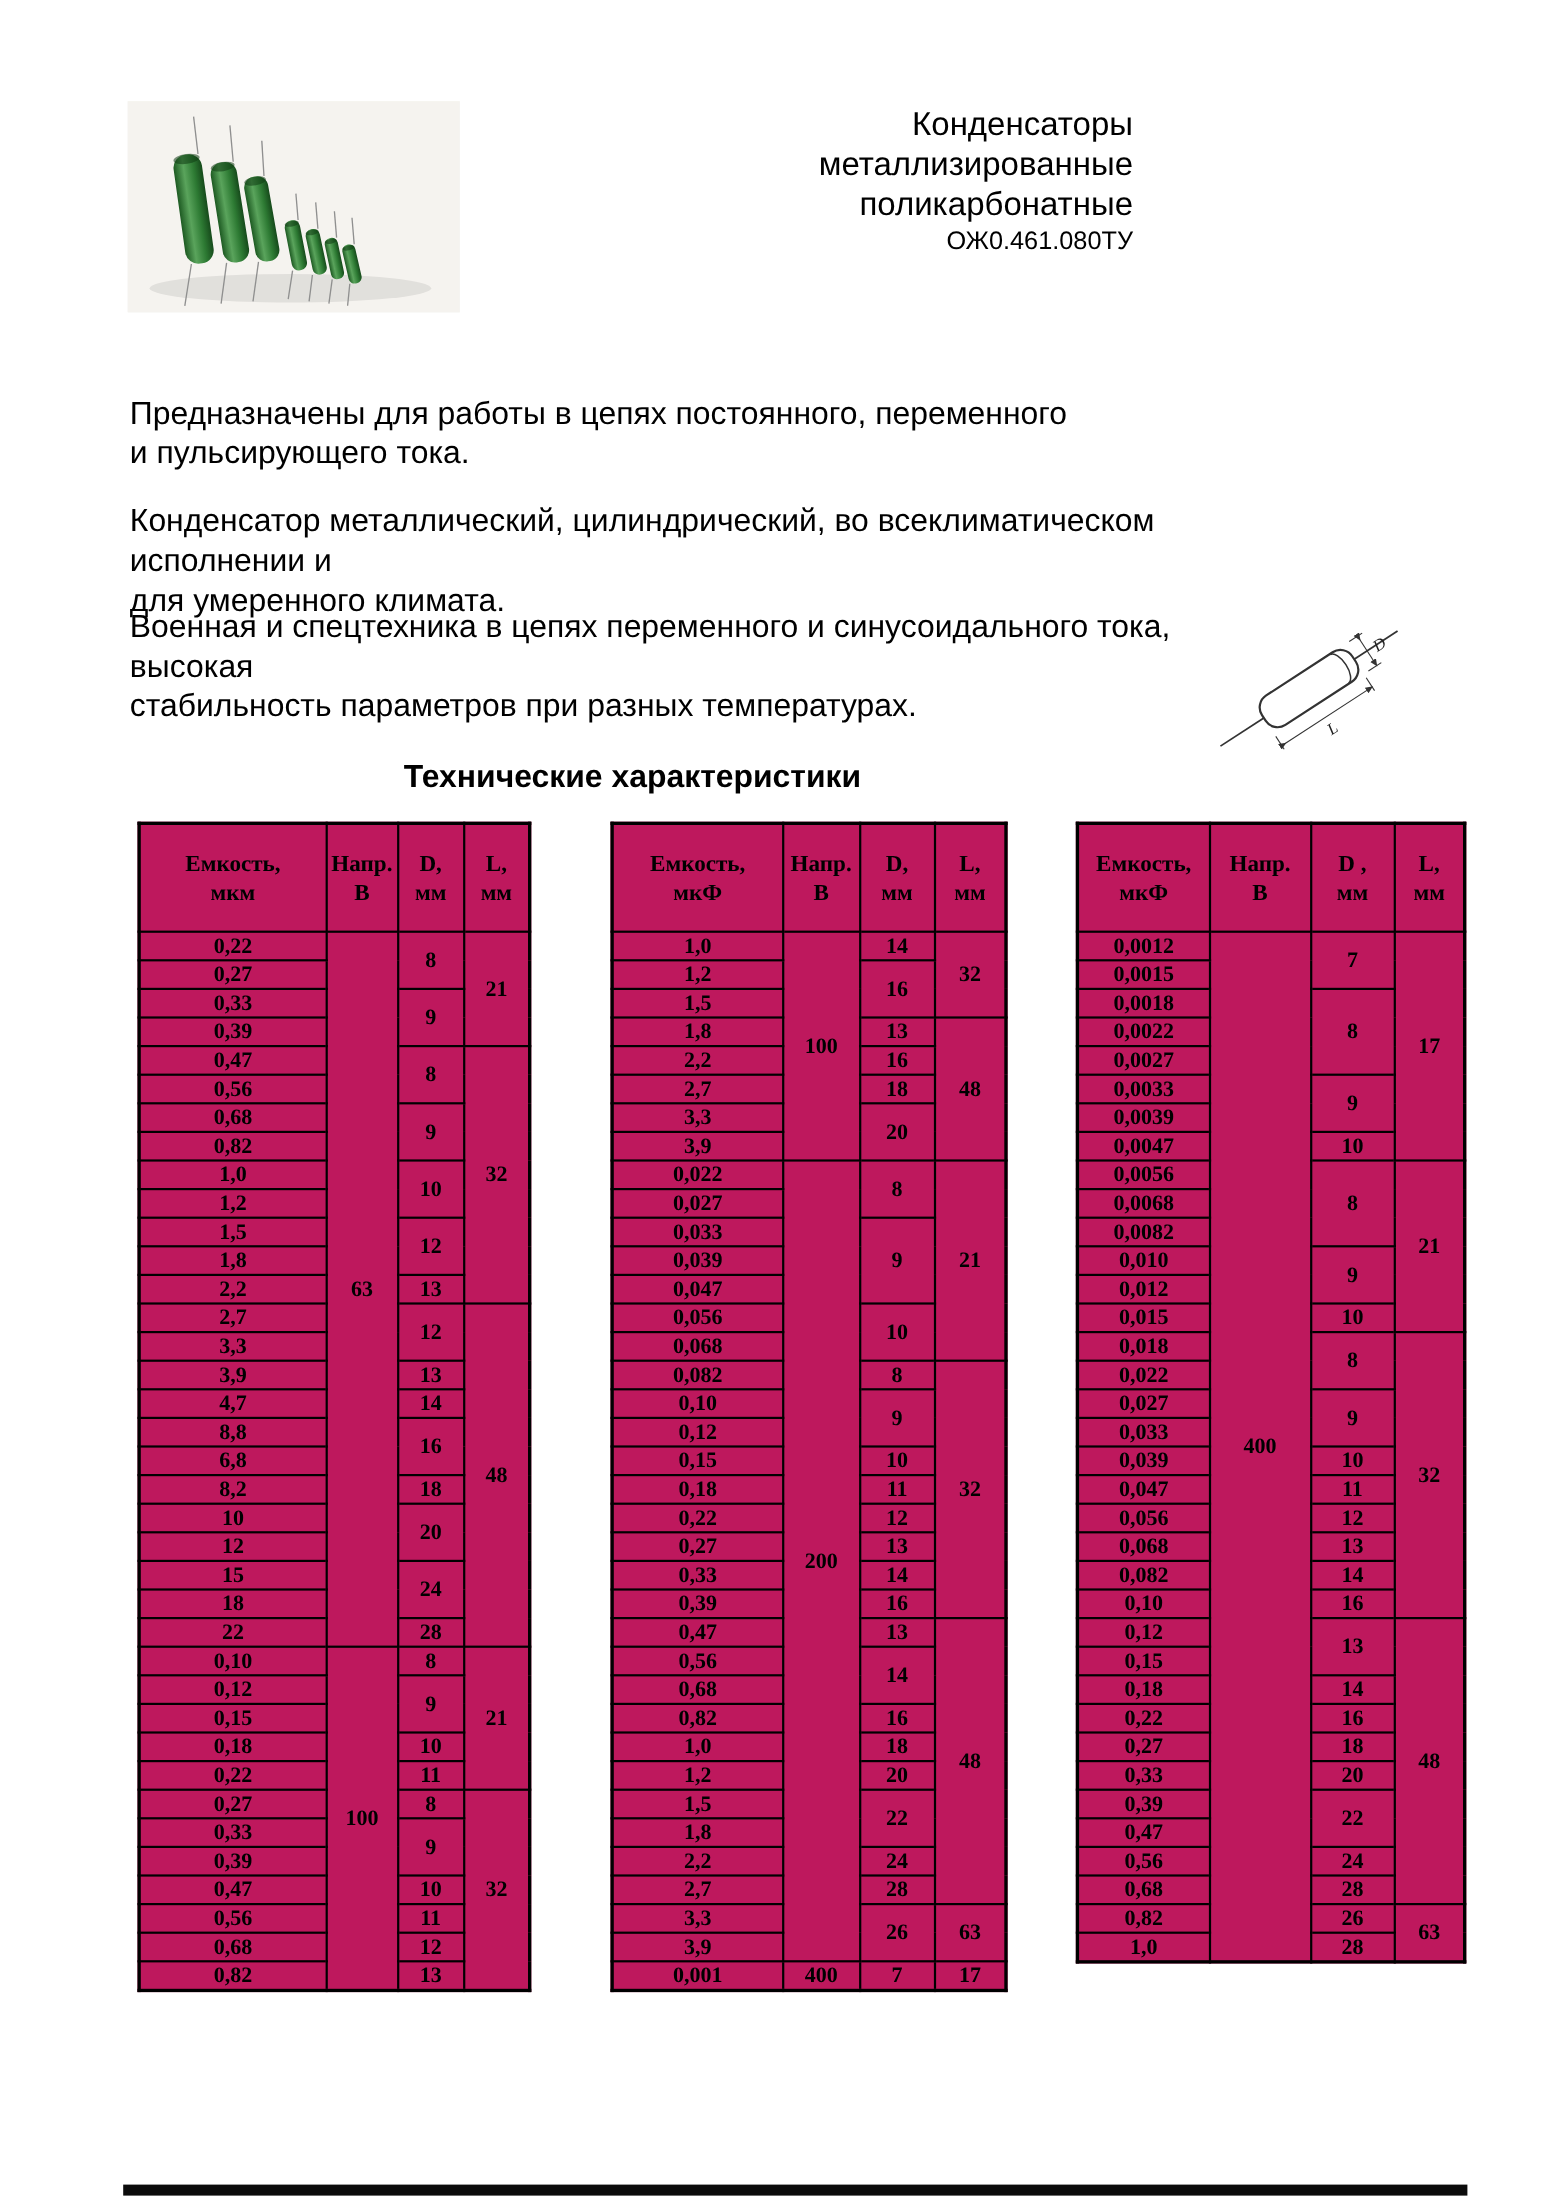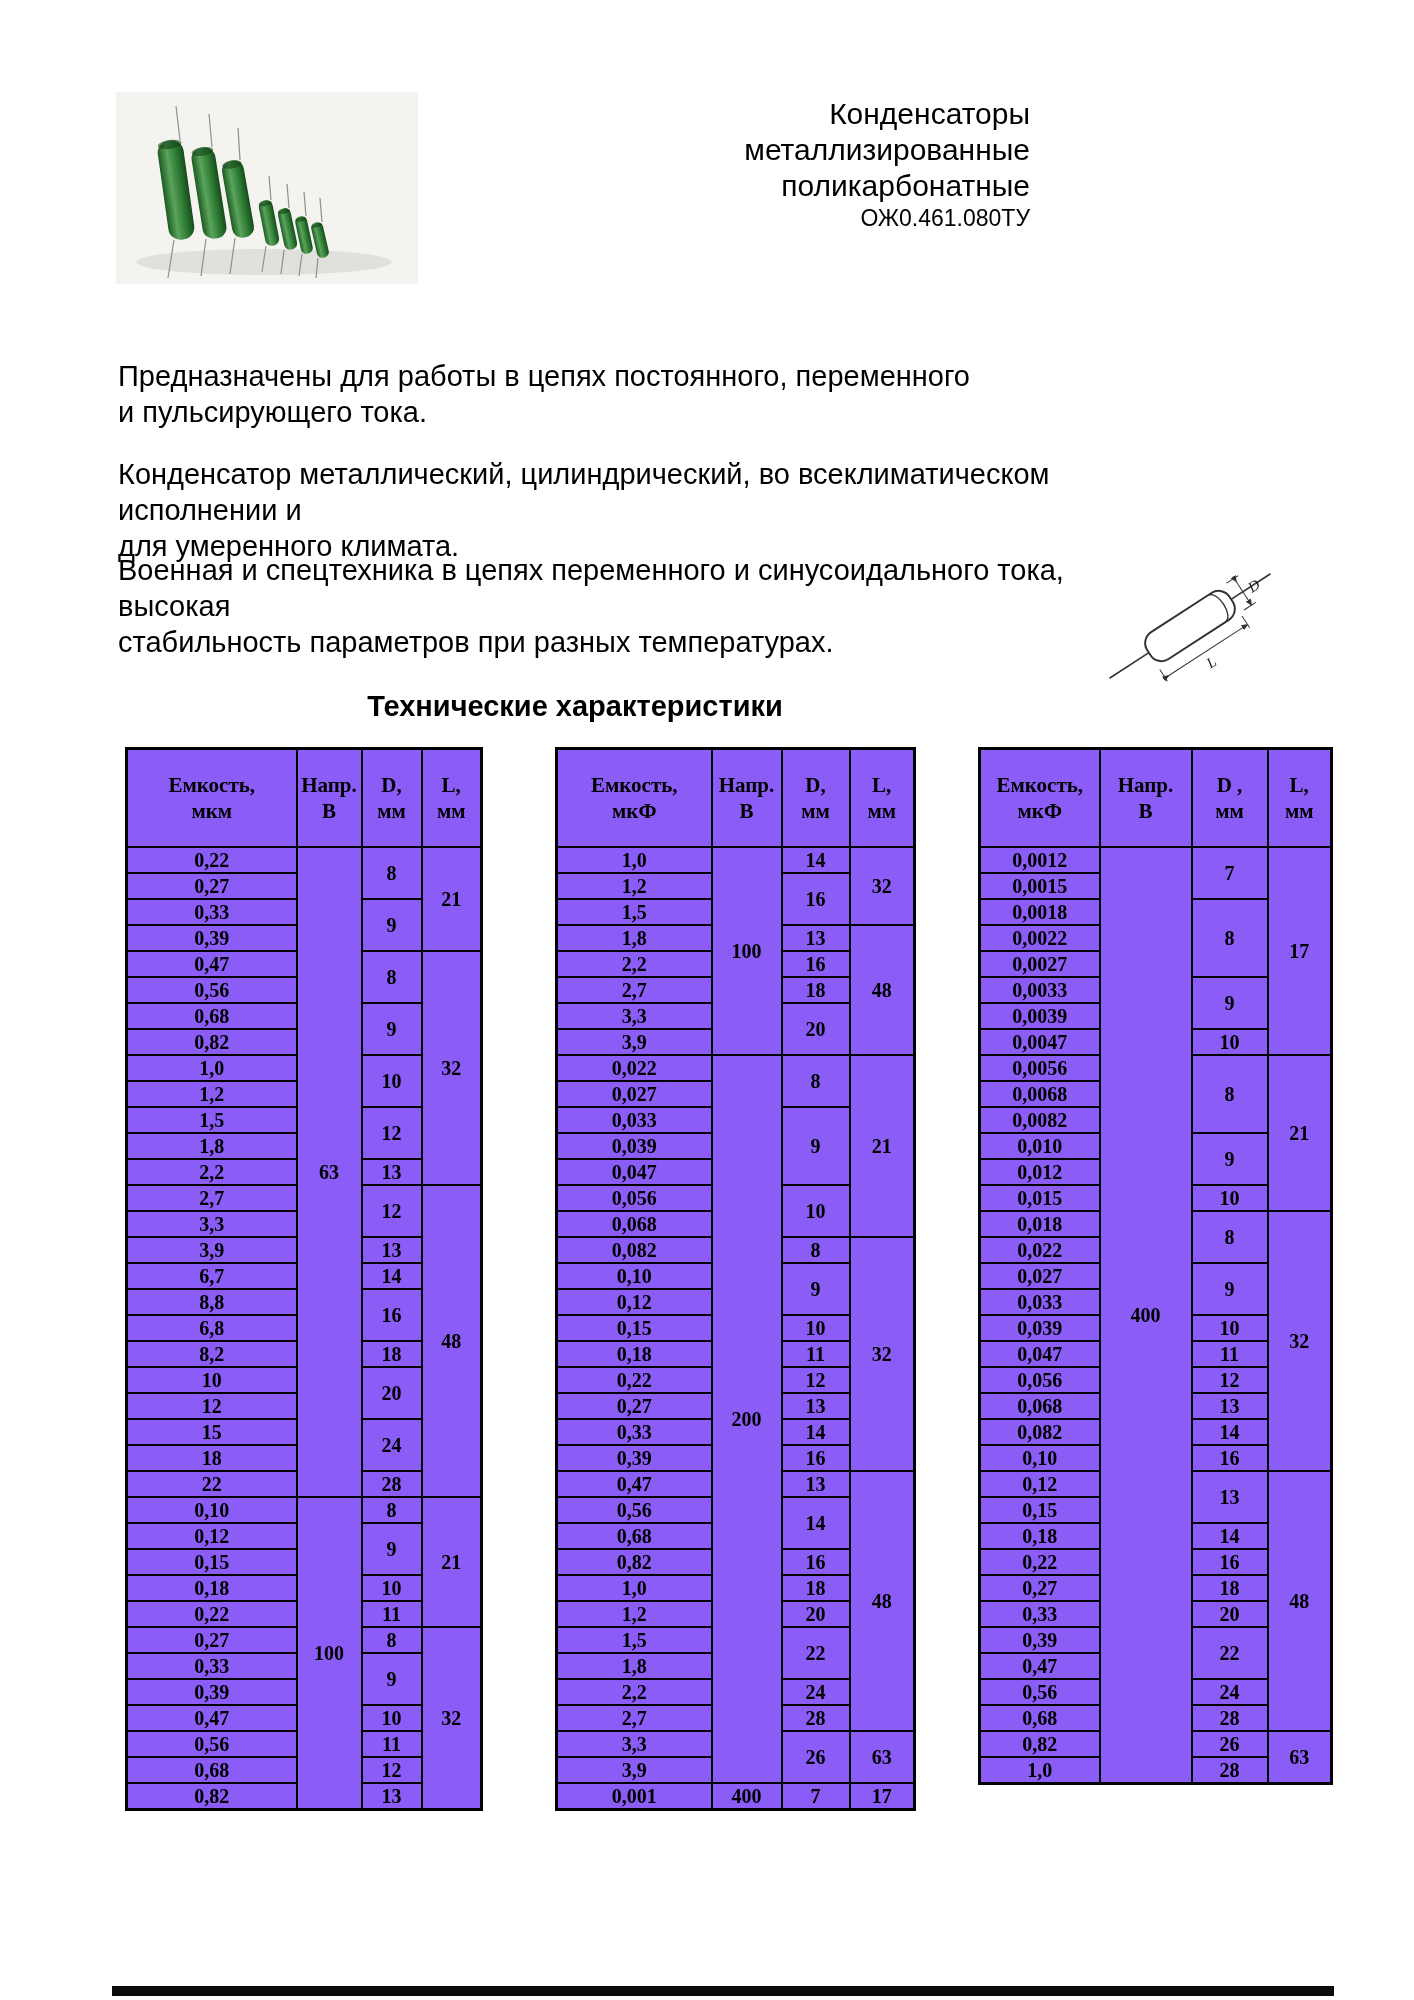--- a/index.html
+++ b/index.html
@@ -25,21 +25,21 @@
   #para-1 { top:358px; }
   #para-2 { top:456px; }
   #para-3 { top:552px; }
   .section-heading {
     position:absolute; top:690px; left:117px; width:916px; text-align:center;
     font-size:29px; font-weight:bold;
   }
   .diagram { position:absolute; left:1072px; top:542px; width:236px; height:170px; }
   table.tbl {
     position:absolute; top:747px; border-collapse:collapse; table-layout:fixed;
-    font-family:"Liberation Serif", serif; font-weight:bold; background:#8b5cf6;
+    font-family:"Liberation Serif", serif; font-weight:bold; background:#be185d;
     border:3px solid #000;
   }
   #tbl-0 { left:125px; width:355px; }
   #tbl-1 { left:555px; width:358px; }
   #tbl-2 { left:978px; width:352px; }
   table.tbl th, table.tbl td {
     border:2px solid #000; text-align:center; vertical-align:middle; padding:0;
   }
   table.tbl th { height:96px; font-size:21px; line-height:26px; font-weight:bold; }
   table.tbl td { height:24px; font-size:20px; line-height:24px; }
@@ -225,21 +225,21 @@
           <td rowspan="12">48</td>
         </tr>
         <tr>
           <td>3,3</td>
         </tr>
         <tr>
           <td>3,9</td>
           <td>13</td>
         </tr>
         <tr>
-          <td>6,7</td>
+          <td>4,7</td>
           <td>14</td>
         </tr>
         <tr>
           <td>8,8</td>
           <td rowspan="2">16</td>
         </tr>
         <tr>
           <td>6,8</td>
         </tr>
         <tr>

